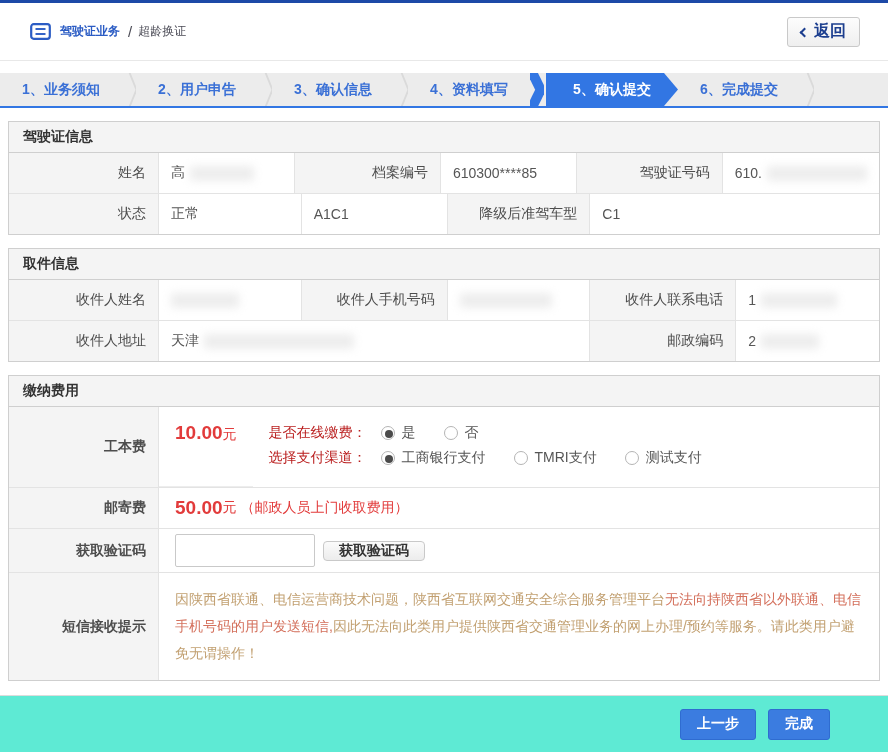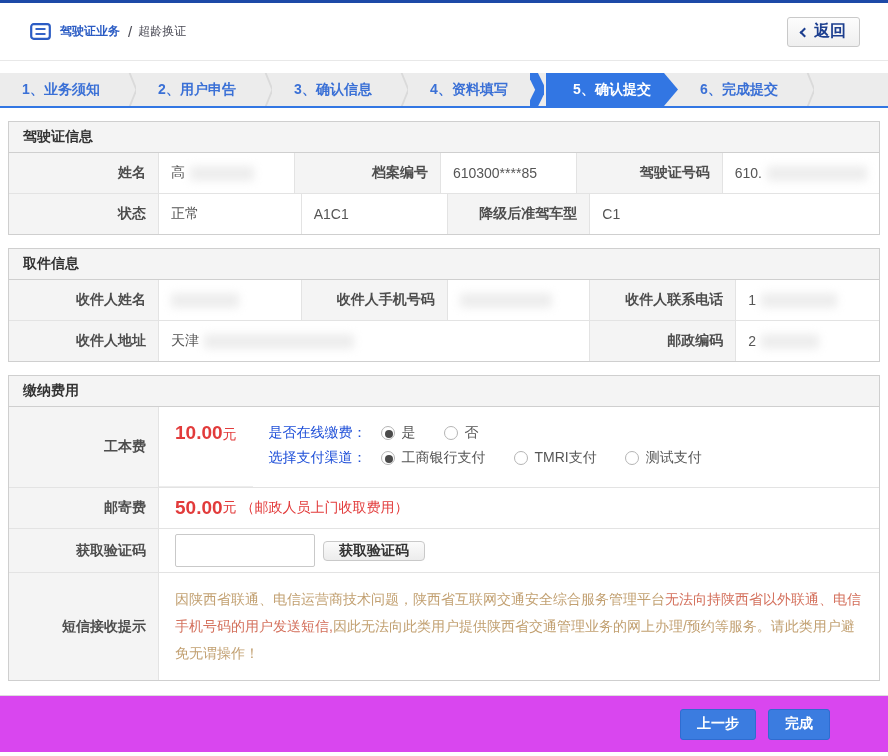--- a/index.html
+++ b/index.html
@@ -44,21 +44,21 @@
   .wizard-fill { flex: 1; }
 
   
   .section { margin: 13px 8px 0; border: 1px solid #cfcfcf; background: #fff; }
   .section-header { background: #f4f4f4; height: 31px; display: flex; align-items: center;
     padding: 0 14px; font-weight: bold; color: #333; border-bottom: 1px solid #cfcfcf; }
   .grid-row { display: grid; grid-template-columns: 150px 1fr 146px 1fr 146px 1fr; }
   .grid-row + .grid-row { border-top: 1px solid #e3e3e3; }
   .cell { min-height: 40px; display: flex; align-items: center; padding: 0 12px; }
   .cell.lab { background: #f4f4f4; justify-content: flex-end; color: #4d4d4d;
-    font-weight: bold; text-align: right; }
+    font-weight: normal; text-align: right; }
   .cell.val { color: #555; border-right: 1px solid #e3e3e3; }
   .cell.lab { border-right: 1px solid #e3e3e3; }
   .cell:last-child { border-right: none; }
   .cell.wide { grid-column: 2 / 5; }
 
   .redact { display: inline-block; height: 15px; background: #ededed;
     filter: blur(4px); border-radius: 3px; margin-left: 5px; vertical-align: middle; }
 
   
   .pay-row { display: grid; grid-template-columns: 150px 1fr; }
@@ -68,21 +68,21 @@
     color: #4d4d4d; text-align: right; border-right: 1px solid #e3e3e3; }
   .pay-content { display: flex; align-items: center; padding: 0 16px; min-height: 40px; }
 
   .fee-block { display: flex; flex-direction: row; width: 100%; }
   .fee-top { padding: 15px 16px 13px; border-bottom: 1px solid #ededed; }
   .amt { color: #e23b3b; font-size: 19px; font-weight: bold; }
   .unit { color: #e23b3b; font-size: 14px; }
   .fee-note { color: #e23b3b; font-size: 14px; margin-left: 4px; }
   .fee-opts { padding: 10px 16px 13px; }
   .opt-line { display: flex; align-items: center; margin: 7px 0; }
-  .opt-q { color: #1d4ed8; margin-right: 14px; text-align: right; }
+  .opt-q { color: #b91c1c; margin-right: 14px; text-align: right; }
   .radio-opt { display: inline-flex; align-items: center; gap: 7px;
     margin-right: 28px; cursor: pointer; color: #555; }
   .radio { width: 14px; height: 14px; border: 1px solid #b5b5b5; border-radius: 50%;
     background: #fff; position: relative; flex: 0 0 auto; }
   .radio.checked::after { content: ""; position: absolute; left: 3px; top: 3px;
     width: 8px; height: 8px; border-radius: 50%; background: #4a4a4a; }
 
   .captcha-input { width: 140px; height: 33px; border: 1px solid #c9c9c9;
     border-radius: 2px; padding: 0 8px; font-size: 14px; color: #333;
     font-family: inherit; }
@@ -90,21 +90,21 @@
     background: linear-gradient(#fbfbfb, #ececec); border: 1px solid #c9c9c9;
     border-radius: 4px; color: #333; font-weight: bold; font-size: 14px;
     font-family: inherit; }
 
   .notice { padding: 13px 16px; line-height: 27px; font-size: 14px; }
   .notice .tan { color: #c2a071; }
   .notice .warn { color: #d4705c; }
 
   
   .footer { position: absolute; left: 0; right: 0; bottom: 4px; height: 57px;
-    background: #d946ef; border-top: 1px solid #dcdcdc;
+    background: #5eead4; border-top: 1px solid #dcdcdc;
     display: flex; align-items: center; justify-content: flex-end;
     padding-right: 58px; gap: 12px; }
   .btn-blue { height: 31px; padding: 0 16px; background: #3b7ce0; cursor: pointer;
     border: 1px solid #2f6cd0; border-radius: 3px; color: #fff;
     font-size: 14px; font-weight: bold; font-family: inherit; }
 </style>
 </head>
 <body>
 
 <div class="topline"></div>

